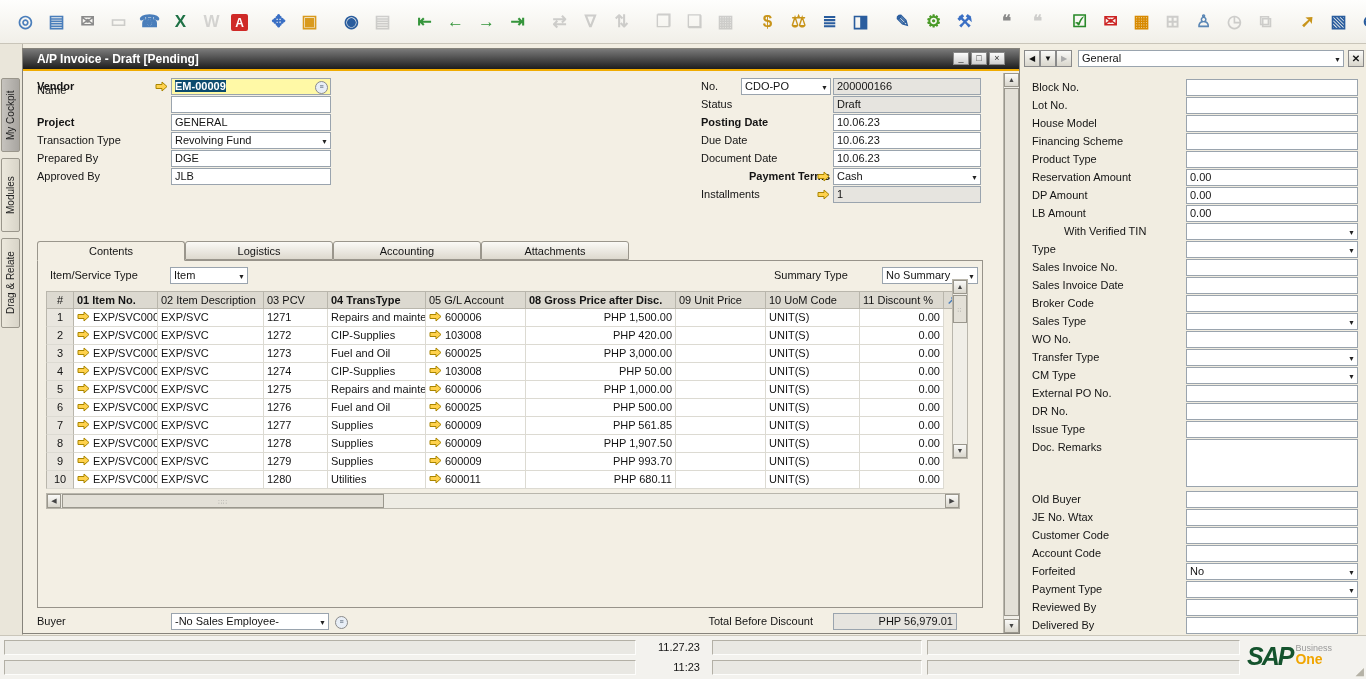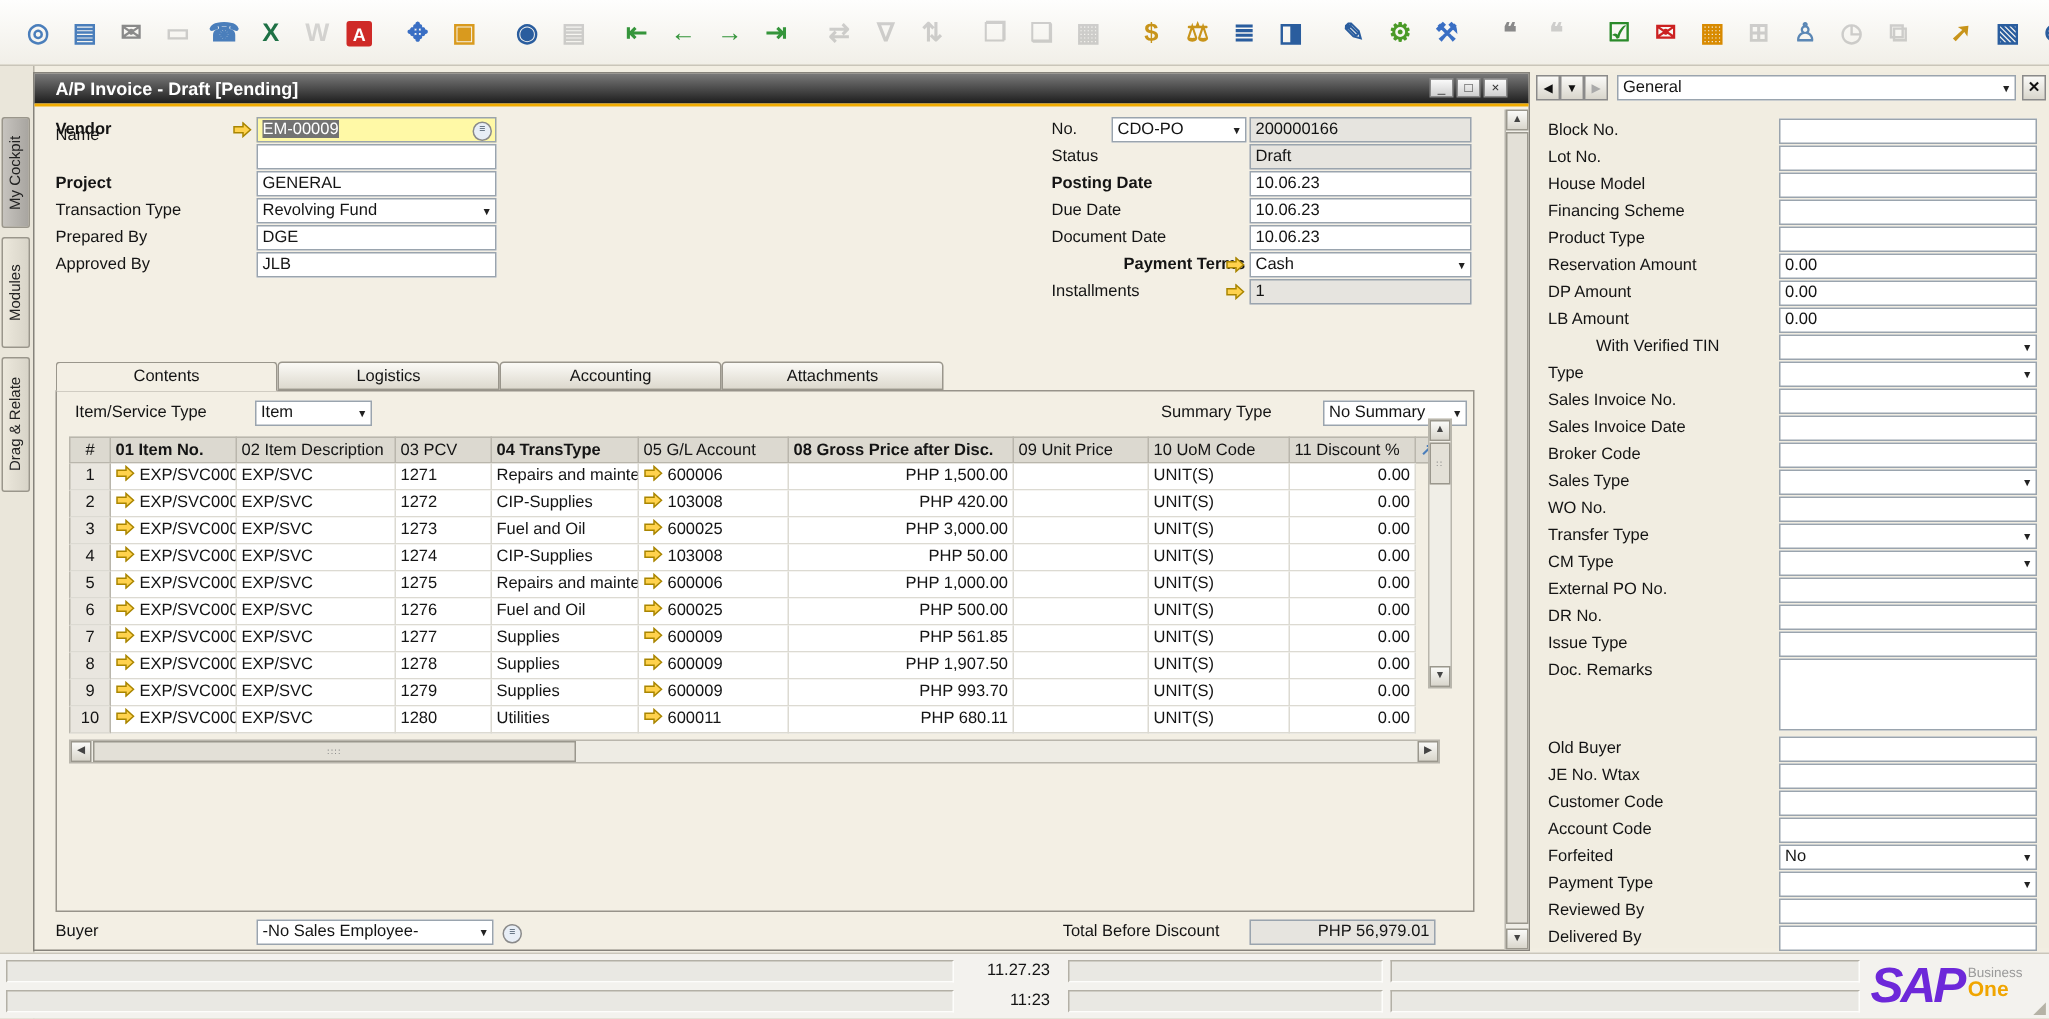--- a/index.html
+++ b/index.html
@@ -36,21 +36,21 @@
 
   .lbl{position:absolute;height:17px;line-height:17px;white-space:nowrap;overflow:hidden;}
   .lbl.b{font-weight:bold;}
   .fld{position:absolute;height:17px;box-sizing:border-box;border:1px solid #9aa4ae;background:#fff;
     line-height:15px;padding:0 3px;overflow:hidden;white-space:nowrap;}
   .fld.ro{background:#e6e4df;}
   .fld.yl{background:#fff9a6;}
   .fld.r{text-align:right;}
   .sel{padding-right:13px;cursor:pointer;}
   .caret{position:absolute;right:2px;top:1px;font-size:7px;color:#222;}
-  .selhl{background:#737373;color:#fff;}
+  .selhl{background:#0c4a6e;color:#fff;font-weight:bold;}
   .menu-circle{position:absolute;right:2px;top:2px;width:11px;height:11px;border-radius:50%;
     border:1px solid #8a8a8a;background:#e8eef6;font-size:7px;line-height:9px;text-align:center;color:#456;cursor:pointer;}
   .golink{position:absolute;width:13px;height:11px;cursor:pointer;}
   .golink svg{display:block;}
 
   
   .tab{position:absolute;top:192px;width:148px;height:19px;box-sizing:border-box;text-align:center;line-height:18px;
     border:1px solid #9a968c;border-radius:3px 3px 0 0;background:linear-gradient(#fbfaf6,#ddd9ce);cursor:pointer;}
   .tab.active{background:#f3efe4;border-bottom:1px solid #f3efe4;height:20px;z-index:3;}
 
@@ -86,21 +86,21 @@
     border:1px solid #8a8a8a;font-size:8px;text-align:center;line-height:15px;color:#111;cursor:pointer;}
   .rp-btn.dis{color:#aaa;}
   .rp .fld.ta{height:48px;white-space:normal;}
 
   
   .status{position:absolute;left:0;top:635px;width:1366px;height:44px;background:#f3f2ee;border-top:1px solid #cac6ba;box-sizing:border-box;}
   .sfld{position:absolute;height:15px;box-sizing:border-box;background:#e9e8e3;
     border:1px solid;border-color:#b3b0a6 #fdfdfb #fdfdfb #b3b0a6;}
   .stime{position:absolute;width:62px;height:15px;line-height:15px;text-align:right;}
   .logo{position:absolute;left:1247px;top:7px;display:flex;align-items:flex-start;}
-  .logo .sap{font-size:33px;font-weight:bold;font-style:italic;color:#6d28d9;letter-spacing:-2px;line-height:27px;}
+  .logo .sap{font-size:25px;font-weight:bold;font-style:italic;color:#14532d;letter-spacing:-2px;line-height:27px;}
   .logo .stack{margin-left:3px;display:flex;flex-direction:column;line-height:10px;}
   .logo .biz{font-size:9px;color:#9a9a9a;}
   .logo .one{font-size:14px;font-weight:bold;color:#f0a500;line-height:13px;}
   .grip{position:absolute;right:2px;bottom:1px;color:#b5b2a6;font-size:11px;}
 </style>
 </head>
 <body>
 
 <div id="app">
 

